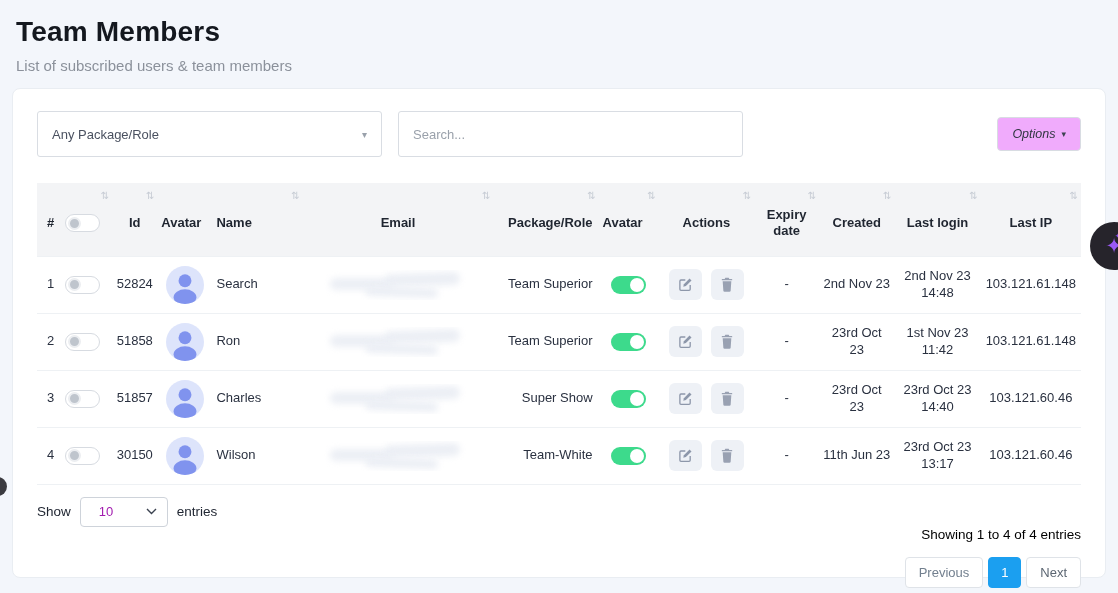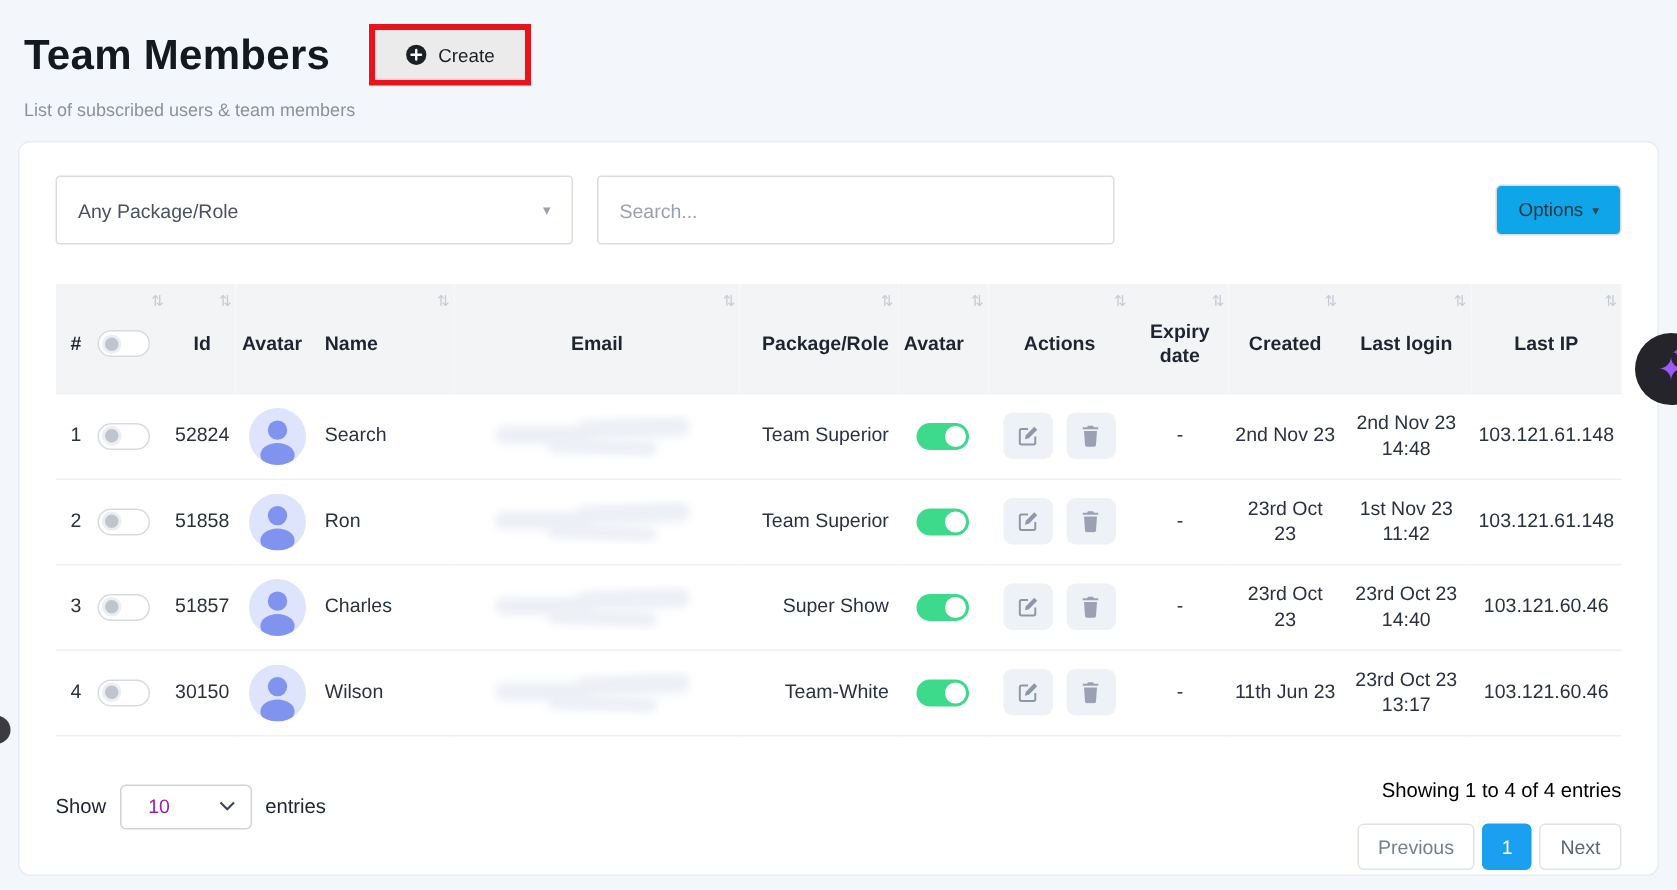--- a/index.html
+++ b/index.html
@@ -19,21 +19,21 @@
     margin-left:26px;
     border:4px solid #e8131b;
     display:inline-block;
   }
   .create-btn {
     display:flex; align-items:center; gap:7px;
     background:#ebebeb; border:1px solid #e2e2e2;
     padding:8px 19px; font-size:12.5px; color:#1b1f26;
     cursor:pointer; font-family:inherit;
   }
-  .subtitle { margin-top:9px; font-size:12px; color:#8b919b; }
+  .subtitle { margin-top:9px; font-size:15px; color:#8b919b; }
 
   
   .card {
     margin:14px 12px 0 12px;
     background:#ffffff;
     border:1px solid #e9edf2;
     border-radius:8px;
     padding:22px 24px 16px 24px;
     height:490px;
   }
@@ -48,24 +48,25 @@
   .select-caret { font-size:10px; color:#9aa1ab; }
   .search-input {
     width:345px; height:46px; margin-left:16px;
     border:1px solid #d9dde3; border-radius:3px;
     padding:0 14px; font-size:13px; color:#4a5160;
     font-family:inherit; background:#fff; outline:none;
   }
   .search-input::placeholder { color:#9aa1ab; }
   .options-btn {
     margin-left:auto;
-    background:#0ea5e9; border:1px solid #d8dce2; border-radius:4px;
+    background:#f0abfc; border:1px solid #d8dce2; border-radius:4px;
     padding:9px 14px; font-size:12.5px; color:#2f3640;
     display:flex; align-items:center; gap:6px; cursor:pointer;
     font-family:inherit;
+    font-style:italic;
   }
   .options-caret { font-size:9px; color:#3b4250; }
 
   
   table { width:100%; border-collapse:collapse; table-layout:fixed; margin-top:26px; }
   thead th {
     background:#f3f4f6;
     font-size:13px; font-weight:bold; color:#1f2530;
     padding:24px 4px 16px 4px;
     position:relative; vertical-align:middle; line-height:1.25;
@@ -101,21 +102,21 @@
   .blob.b3 { left:30%; top:17px; width:45%; height:10px; transform:rotate(2deg); }
 
   .actions-wrap { display:flex; justify-content:center; gap:9px; }
   .icon-btn {
     width:33px; height:31px; border:none; border-radius:6px;
     background:#eef1f6; display:flex; align-items:center; justify-content:center;
     cursor:pointer;
   }
 
   
-  .table-footer { display:flex; margin-top:28px; align-items:flex-start; }
+  .table-footer { display:flex; margin-top:8px; align-items:flex-start;flex-direction:column; }
   .show-group { display:flex; align-items:center; gap:9px; font-size:13.5px; color:#212733; margin-top:4px; }
   .page-size-select {
     width:88px; height:30px; border:1px solid #ced3da; border-radius:4px;
     display:flex; align-items:center; justify-content:space-between;
     padding:0 10px 0 18px; font-size:13px; color:#a21caf; cursor:pointer; background:#fff;
   }
   .footer-right { margin-left:auto; text-align:right; }
   .showing-text { font-size:13.5px; color:#000000; }
   .pagination { margin-top:15px; display:flex; gap:5px; justify-content:flex-end; }
   .page-btn {
@@ -135,29 +136,20 @@
   }
   .fab .spark-sm { position:absolute; font-size:9px; top:9px; right:16px; color:#8e4df2; }
   .edge-dot { position:absolute; left:-12px; top:477px; width:19px; height:19px; border-radius:50%; background:#3b3b40; }
 </style>
 </head>
 <body>
 
 <div class="page-header">
   <div class="title-row">
     <div class="page-title">Team Members</div>
-    <div class="create-highlight">
-      <button class="create-btn">
-        <svg width="15" height="15" viewBox="0 0 16 16">
-          <circle cx="8" cy="8" r="7.2" fill="#1b1f26"></circle>
-          <path d="M8 4.6v6.8M4.6 8h6.8" stroke="#fff" stroke-width="1.7" stroke-linecap="round"></path>
-        </svg>
-        <span>Create</span>
-      </button>
-    </div>
   </div>
   <div class="subtitle">List of subscribed users &amp; team members</div>
 </div>
 
 <div class="card">
 
   <div class="filter-row">
     <div class="select-box">
       <span>Any Package/Role</span>
       <span class="select-caret">▾</span>

